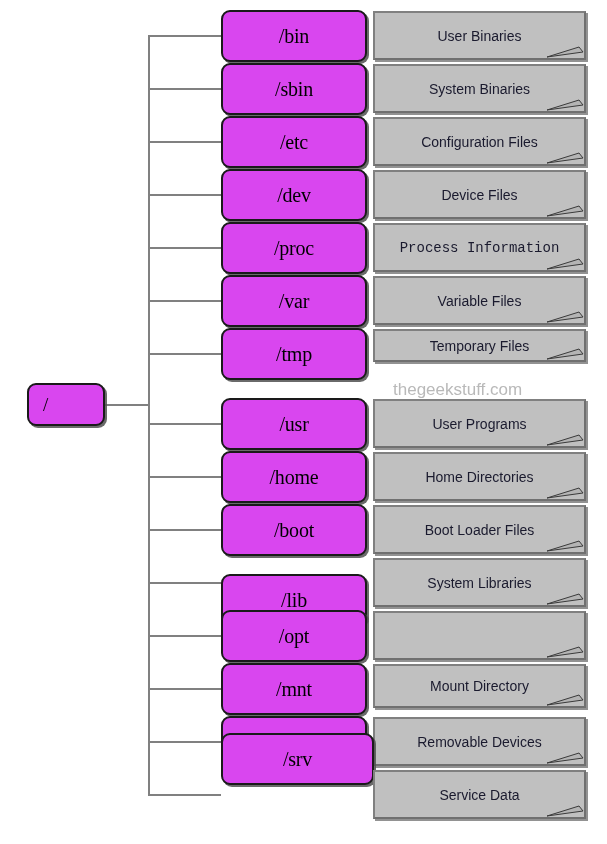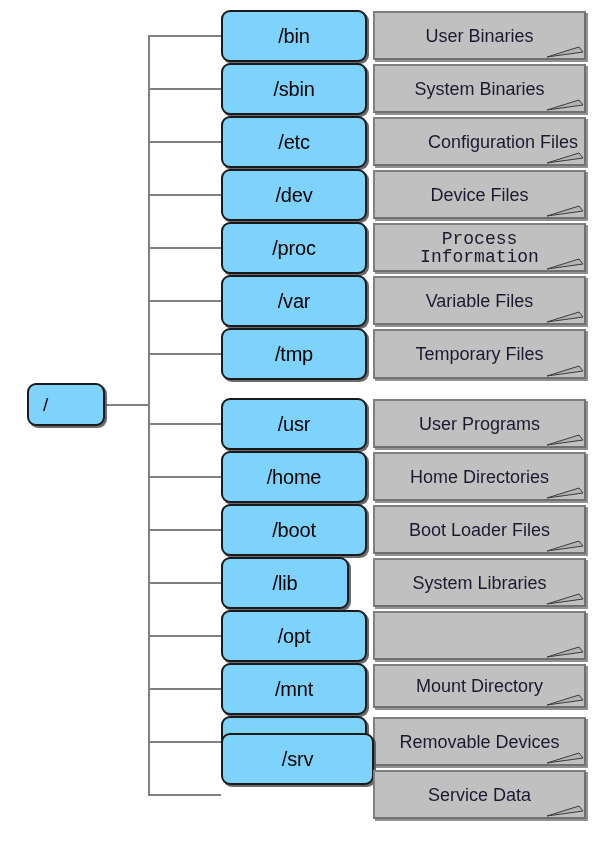--- a/index.html
+++ b/index.html
@@ -36,31 +36,31 @@
   }
   .root-link {
     position: absolute;
     background: #808080;
     height: 2px;
   }
 
   
   .node {
     position: absolute;
-    background: #7dd3fc;
+    background: #d946ef;
     border: 2px solid #1a1a1a;
     border-radius: 9px;
     box-shadow: 2px 2px 0 rgba(80,80,80,0.85);
     box-sizing: border-box;
     display: flex;
     align-items: center;
     justify-content: center;
     color: #000000;
     font-size: 20px;
-    font-family: Liberation Sans, sans-serif;
+    font-family: Liberation Serif, serif;
     line-height: 1;
     letter-spacing: -0.2px;
   }
   .node.root {
     justify-content: flex-start;
     padding-left: 14px;
     font-size: 19px;
   }
 
   
@@ -69,21 +69,21 @@
     box-sizing: border-box;
     background: #c0c0c0;
     border: 2px solid #808080;
     border-right-color: #707070;
     border-bottom-color: #707070;
     box-shadow: 2px 2px 0 rgba(110,110,110,0.75);
     display: flex;
     align-items: center;
     justify-content: center;
     color: #1a1a2e;
-    font-size: 18px;
+    font-size: 14px;
     font-family: "Liberation Sans", sans-serif;
     line-height: 1;
   }
   .note .fold {
     position: absolute;
     right: 0px;
     bottom: 0px;
     width: 38px;
     height: 13px;
     pointer-events: none;
@@ -147,21 +147,21 @@
       </div>
       <div class="note" style="left: 373px; top: 64px; width: 213px; height: 49px;">
         <span class="label">System Binaries</span>
         <svg class="fold" viewBox="0 0 38 13">
           <path d="M1,12 L33,2 L37,7 Z" fill="#b4b4b4" stroke="#3a3a3a" stroke-width="1" stroke-linejoin="miter"></path>
         </svg>
       </div>
       <div class="node" style="left: 221px; top: 116px; width: 146px; height: 52px;">
         <span>/etc</span>
       </div>
-      <div class="note" style="left: 373px; top: 117px; width: 213px; height: 49px; justify-content: flex-end;">
+      <div class="note" style="left: 373px; top: 117px; width: 213px; height: 49px;">
         <span class="label">Configuration Files</span>
         <svg class="fold" viewBox="0 0 38 13">
           <path d="M1,12 L33,2 L37,7 Z" fill="#b4b4b4" stroke="#3a3a3a" stroke-width="1" stroke-linejoin="miter"></path>
         </svg>
       </div>
       <div class="node" style="left: 221px; top: 169px; width: 146px; height: 52px;">
         <span>/dev</span>
       </div>
       <div class="note" style="left: 373px; top: 170px; width: 213px; height: 49px;">
         <span class="label">Device Files</span>
@@ -183,21 +183,21 @@
       </div>
       <div class="note" style="left: 373px; top: 276px; width: 213px; height: 49px;">
         <span class="label">Variable Files</span>
         <svg class="fold" viewBox="0 0 38 13">
           <path d="M1,12 L33,2 L37,7 Z" fill="#b4b4b4" stroke="#3a3a3a" stroke-width="1" stroke-linejoin="miter"></path>
         </svg>
       </div>
       <div class="node" style="left: 221px; top: 328px; width: 146px; height: 52px;">
         <span>/tmp</span>
       </div>
-      <div class="note" style="left: 373px; top: 329px; width: 213px; height: 50px;">
+      <div class="note" style="left: 373px; top: 329px; width: 213px; height: 33px;">
         <span class="label">Temporary Files</span>
         <svg class="fold" viewBox="0 0 38 13">
           <path d="M1,12 L33,2 L37,7 Z" fill="#b4b4b4" stroke="#3a3a3a" stroke-width="1" stroke-linejoin="miter"></path>
         </svg>
       </div>
       <div class="node" style="left: 221px; top: 398px; width: 146px; height: 52px;">
         <span>/usr</span>
       </div>
       <div class="note" style="left: 373px; top: 399px; width: 213px; height: 49px;">
         <span class="label">User Programs</span>
@@ -216,21 +216,21 @@
       </div>
       <div class="node" style="left: 221px; top: 504px; width: 146px; height: 52px;">
         <span>/boot</span>
       </div>
       <div class="note" style="left: 373px; top: 505px; width: 213px; height: 49px;">
         <span class="label">Boot Loader Files</span>
         <svg class="fold" viewBox="0 0 38 13">
           <path d="M1,12 L33,2 L37,7 Z" fill="#b4b4b4" stroke="#3a3a3a" stroke-width="1" stroke-linejoin="miter"></path>
         </svg>
       </div>
-      <div class="node" style="left: 221px; top: 557px; width: 128px; height: 52px; text-align: right;">
+      <div class="node" style="left: 221px; top: 574px; width: 146px; height: 52px; text-align: right;">
         <span>/lib</span>
       </div>
       <div class="note" style="left: 373px; top: 558px; width: 213px; height: 49px;">
         <span class="label">System Libraries</span>
         <svg class="fold" viewBox="0 0 38 13">
           <path d="M1,12 L33,2 L37,7 Z" fill="#b4b4b4" stroke="#3a3a3a" stroke-width="1" stroke-linejoin="miter"></path>
         </svg>
       </div>
       <div class="node" style="left: 221px; top: 610px; width: 146px; height: 52px;">
         <span>/opt</span>
@@ -262,14 +262,15 @@
         <span>/srv</span>
       </div>
       <div class="note" style="left: 373px; top: 770px; width: 213px; height: 49px;">
         <span class="label">Service Data</span>
         <svg class="fold" viewBox="0 0 38 13">
           <path d="M1,12 L33,2 L37,7 Z" fill="#b4b4b4" stroke="#3a3a3a" stroke-width="1" stroke-linejoin="miter"></path>
         </svg>
       </div>
     </div>
 
+  <div class="watermark" style="left:393px; top:381px;">thegeekstuff.com</div>
 
 </div>
 
 </body></html>

